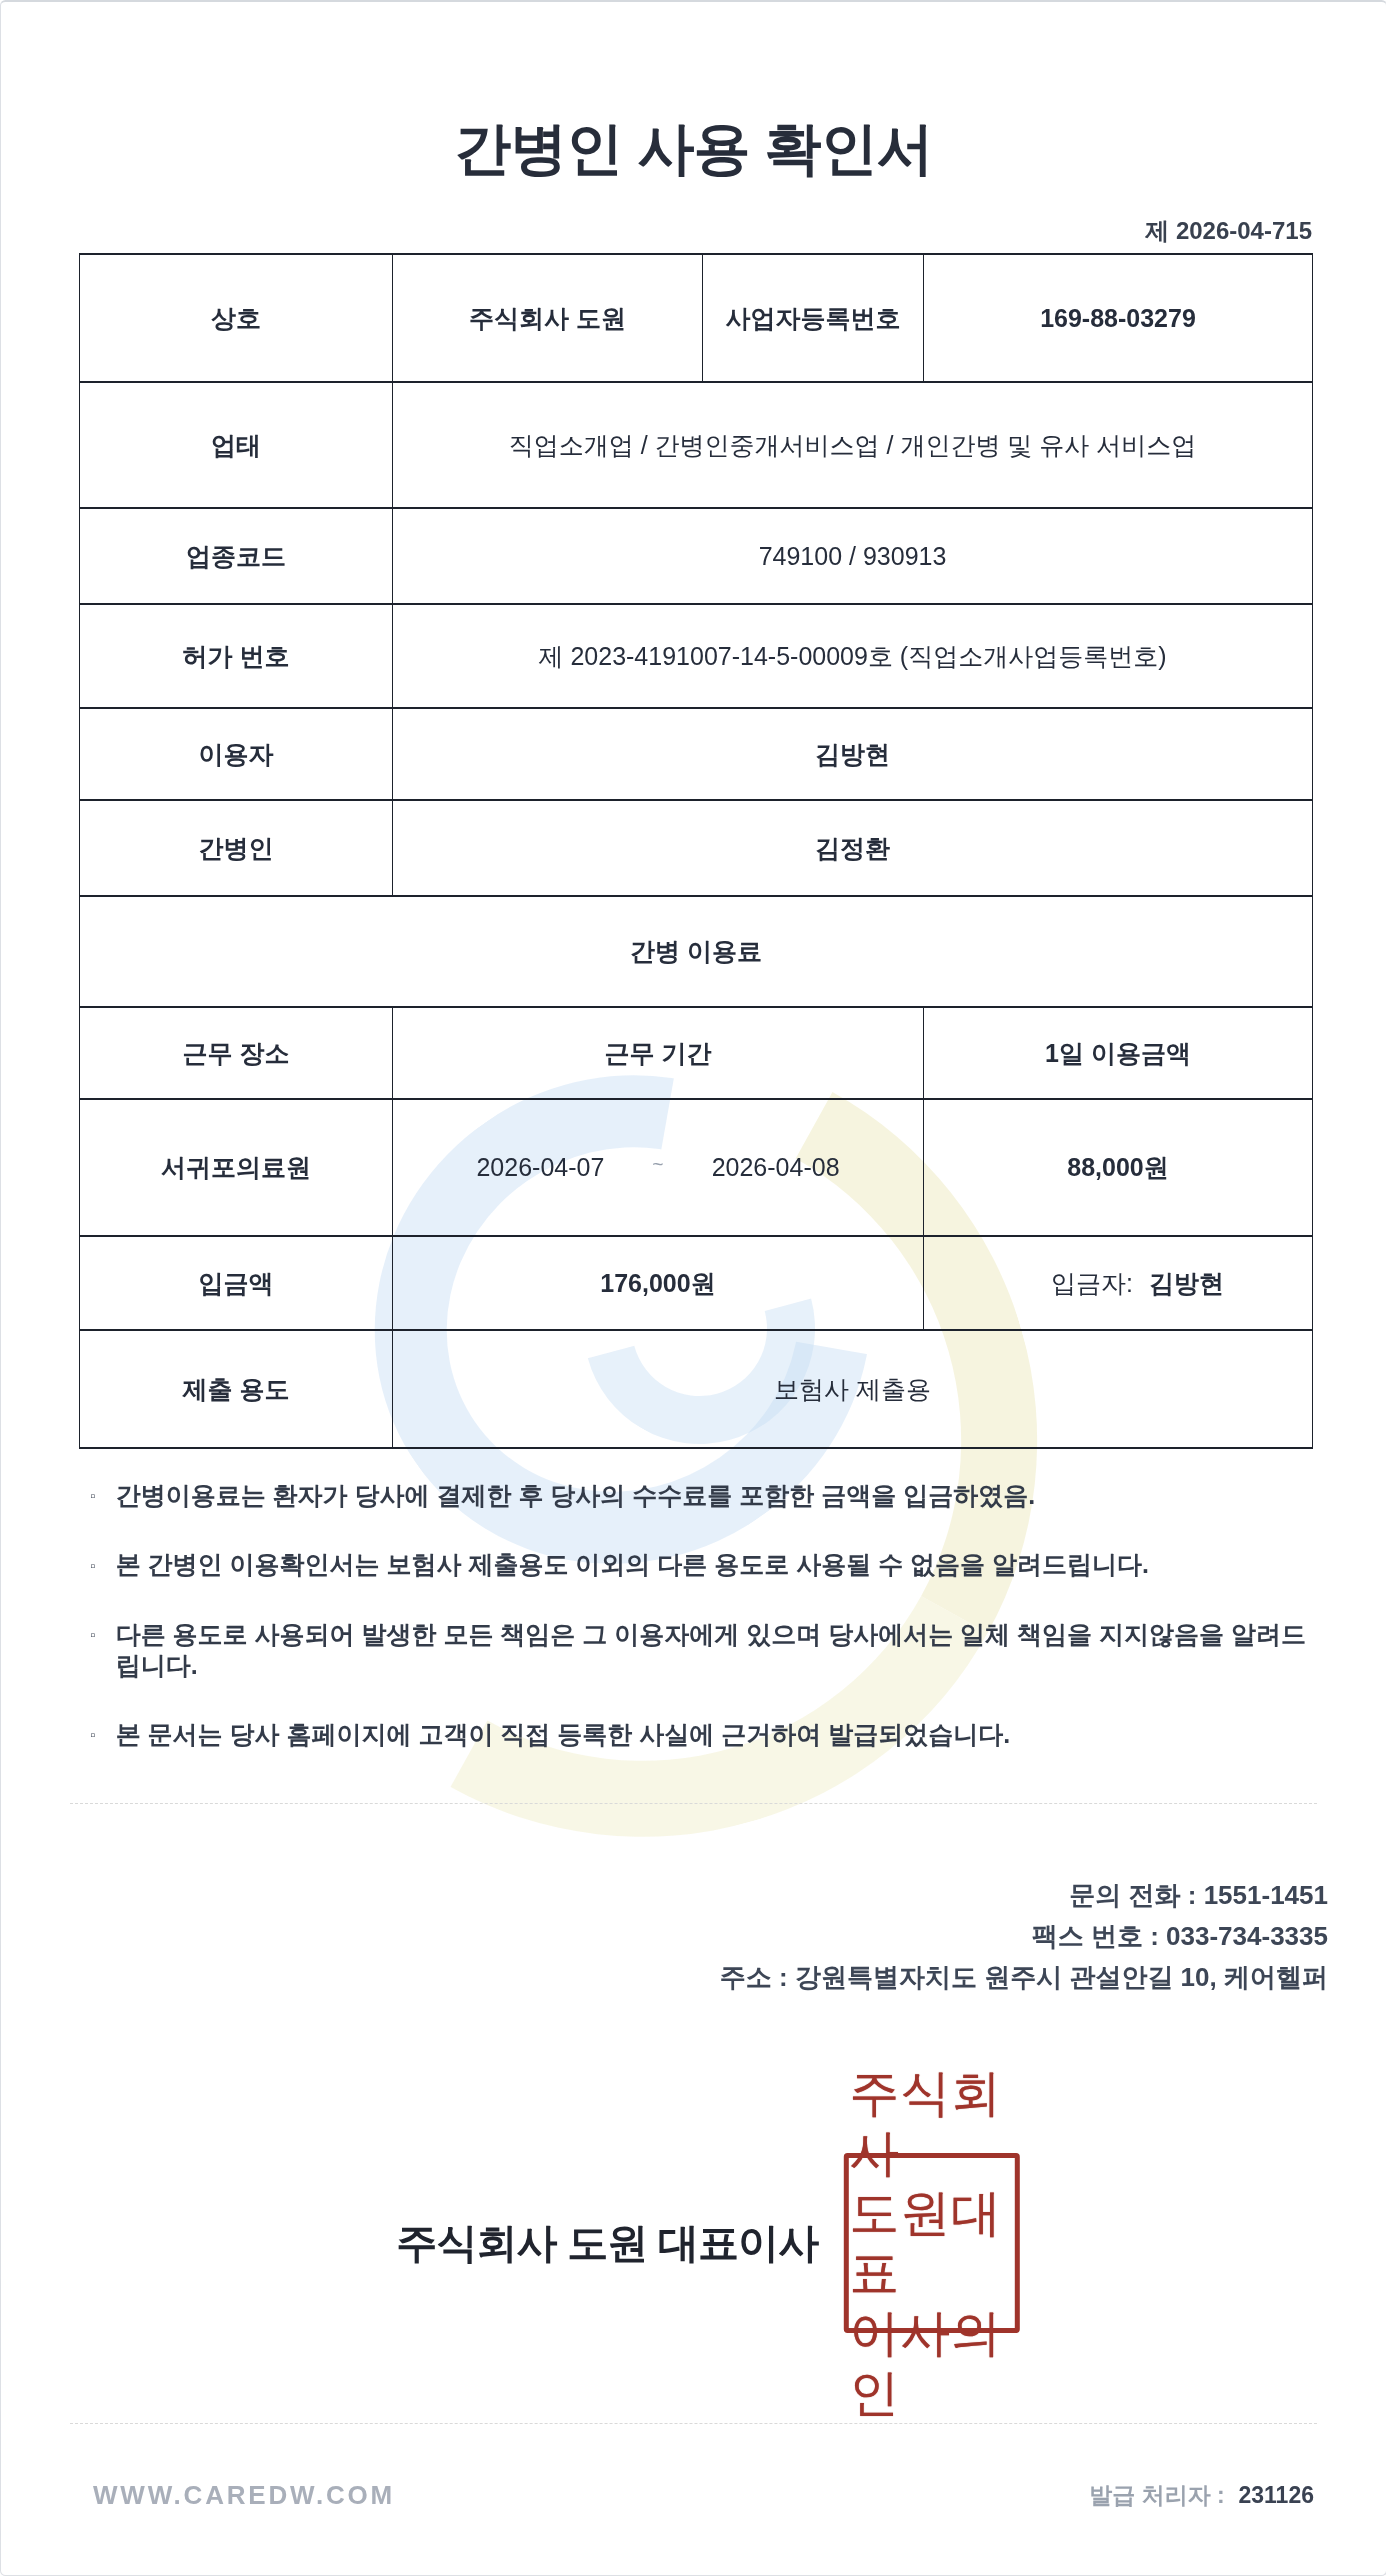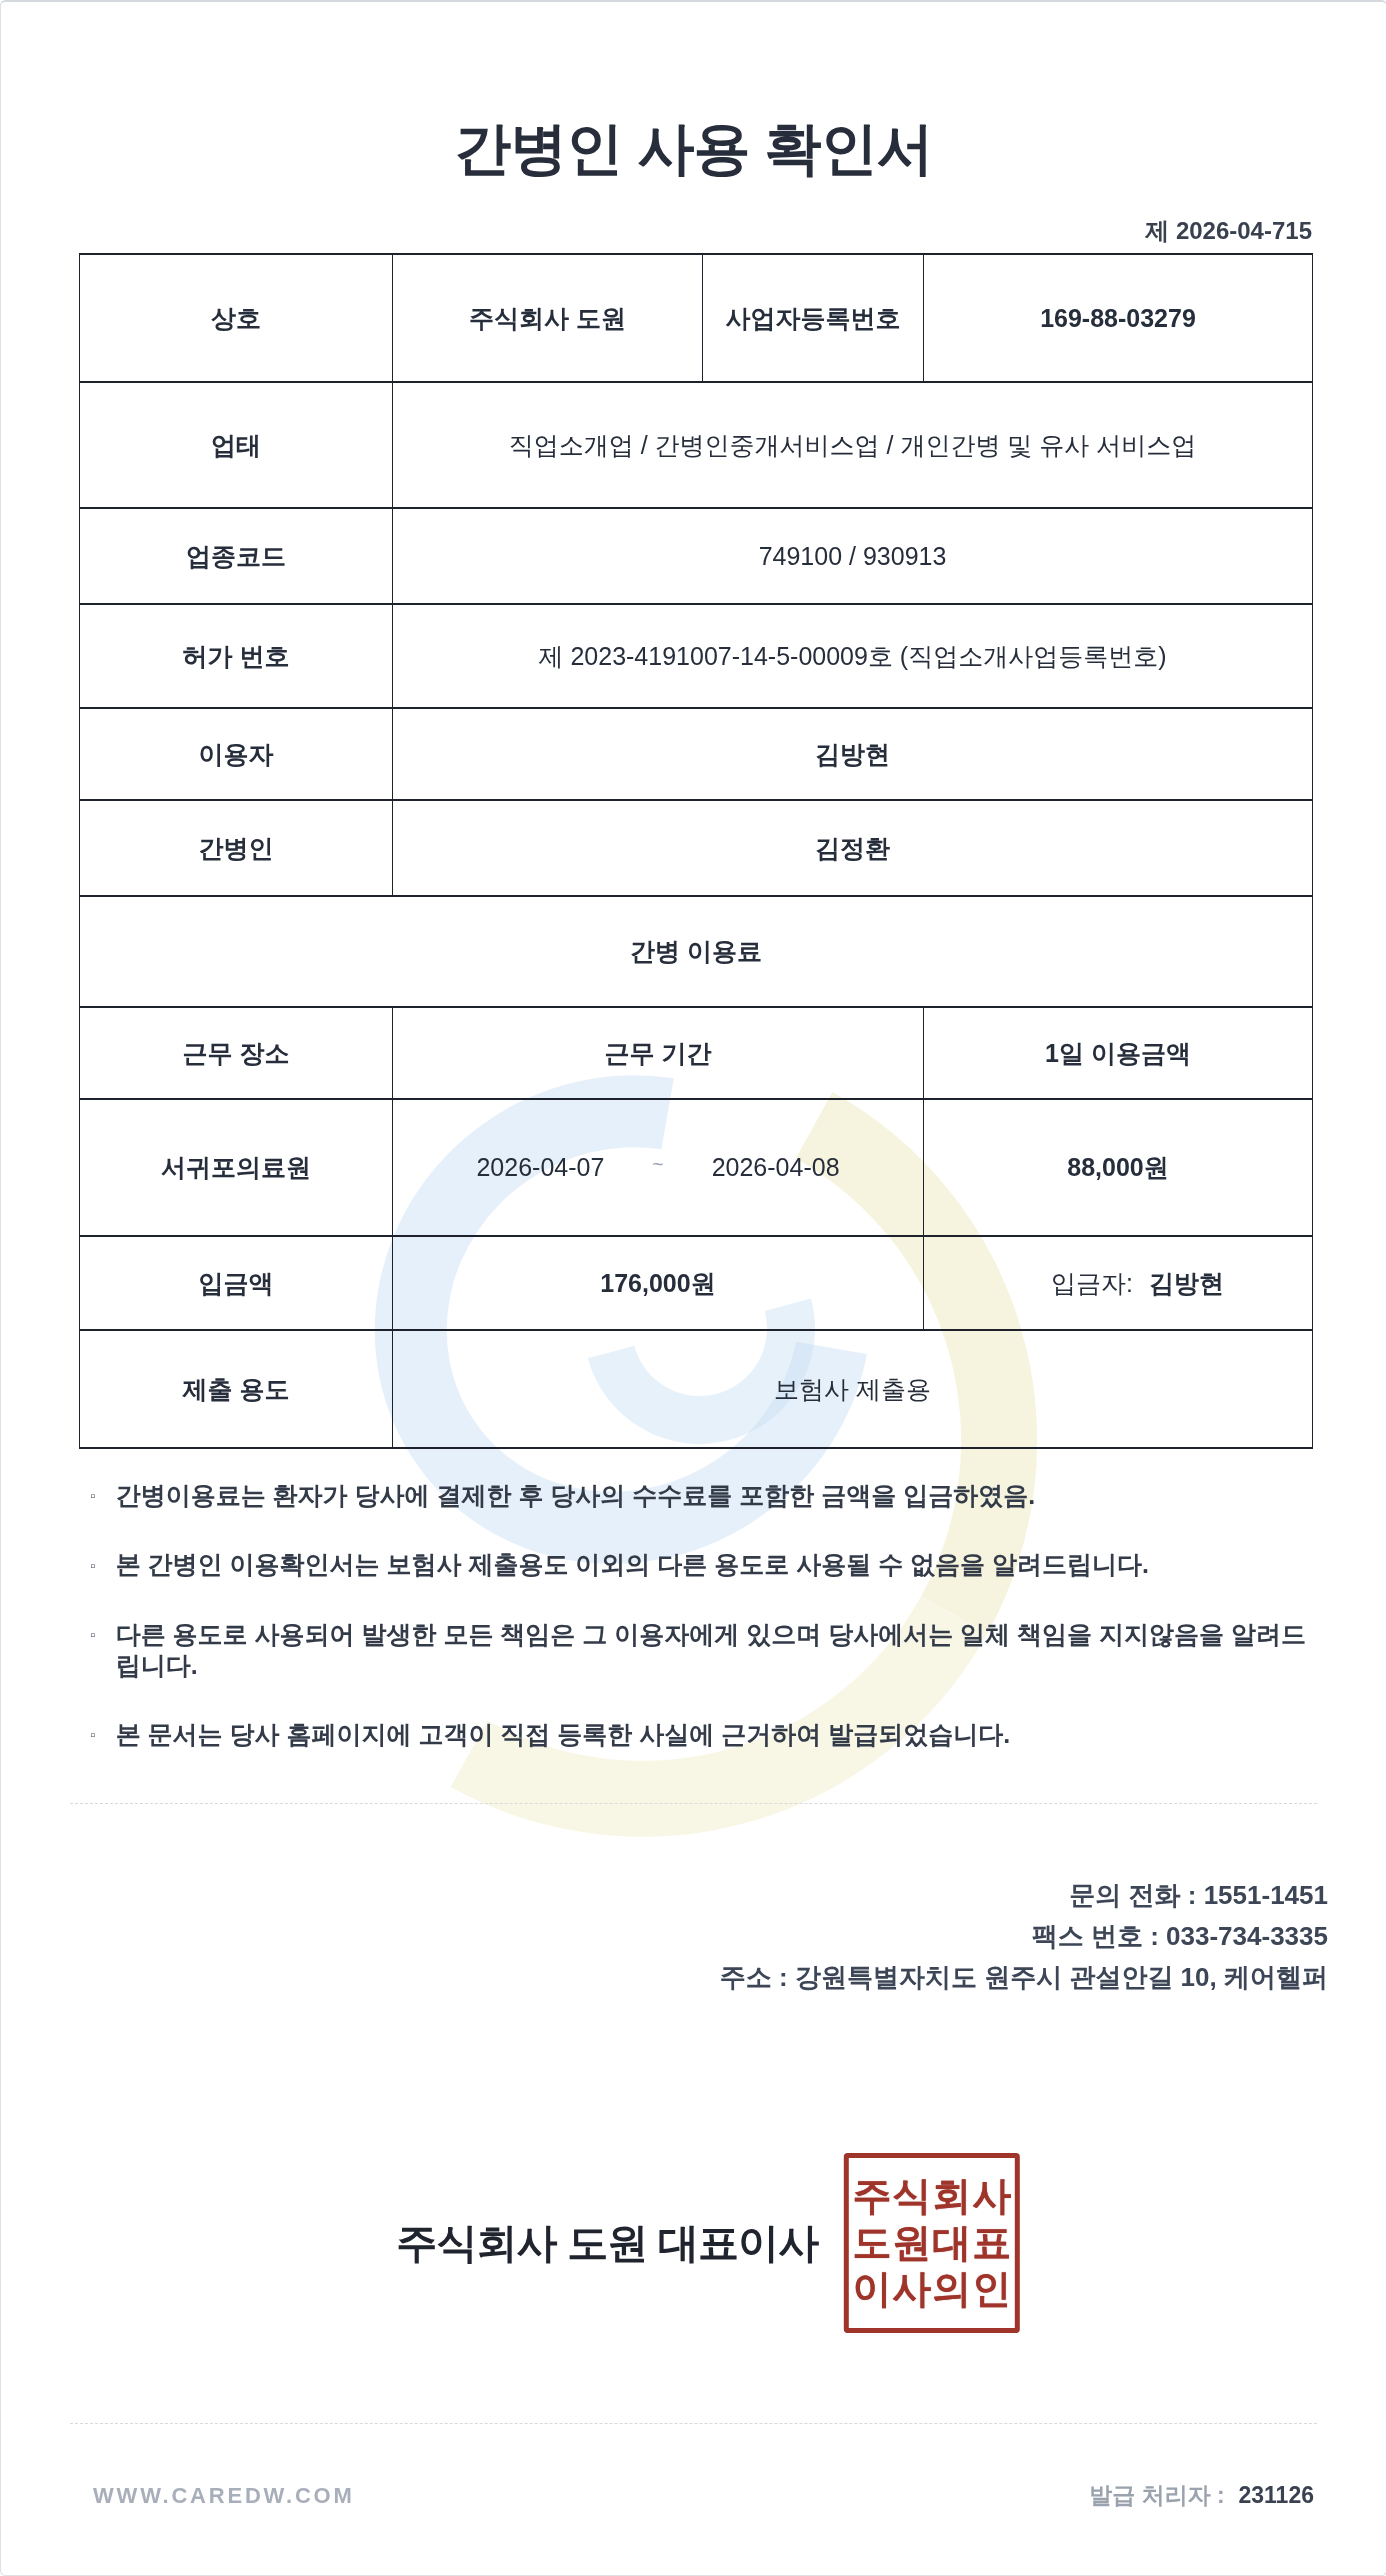--- a/index.html
+++ b/index.html
@@ -57,26 +57,26 @@
   
   .contact{position:absolute;top:1873px;right:58px;text-align:right;font-size:26px;
         font-weight:600;color:#3d4656;line-height:41px;}
   
   .signature{position:absolute;top:2143px;left:0;width:100%;height:196px;
         display:flex;align-items:center;justify-content:center;gap:26px;
         transform:translateX(-9.2px);}
   .sig-text{font-size:41px;font-weight:700;color:#20242e;letter-spacing:-0.9px;margin-left:48px;}
   .seal{width:166px;height:170px;border:5.5px solid #9f342b;border-radius:3.7px;
         display:flex;flex-direction:column;justify-content:center;align-items:center;
-        color:#9f342b;font-weight:700;font-size:39px;line-height:1.2;letter-spacing:0.9px;
+        color:#9f342b;font-weight:400;font-size:50px;line-height:1.2;letter-spacing:0.9px;
         text-shadow:0 0 0.9px rgba(159,52,43,.8);}
   
   .footer{position:absolute;top:2478px;left:92px;right:72px;
         display:flex;justify-content:space-between;align-items:center;}
-  .website{color:#a9afba;font-weight:700;letter-spacing:2.8px;font-size:22px;}
+  .website{color:#a9afba;font-weight:700;letter-spacing:2.8px;font-size:26px;}
   .issuer{font-size:23px;}
   .issuer .issuer-label{color:#9aa2ae;font-weight:700;margin-right:7.4px;}
   .issuer .issuer-value{color:#3a4252;font-weight:600;}
 </style>
 </head>
 <body>
 
 <div class="page">
 
   <div class="wm wm-blue-ring"></div>

